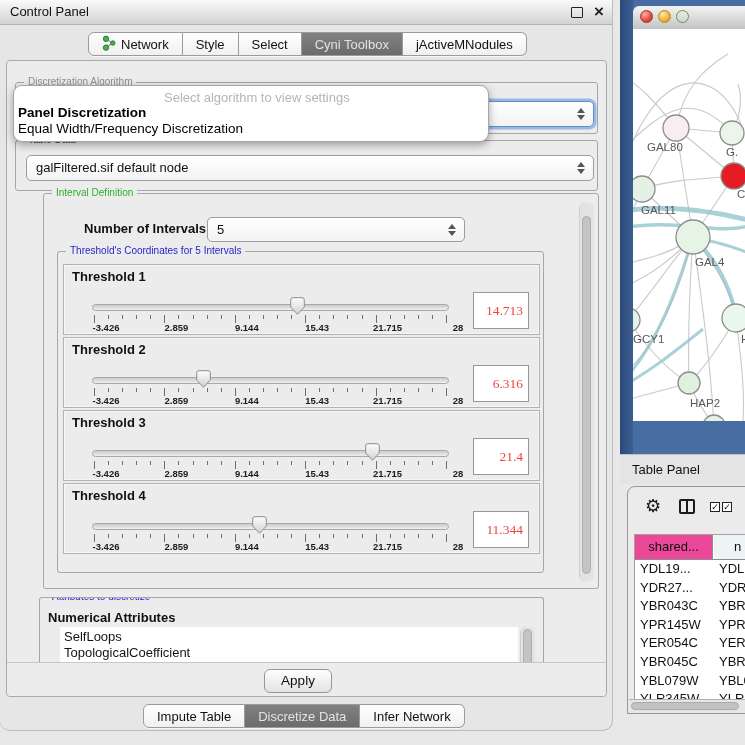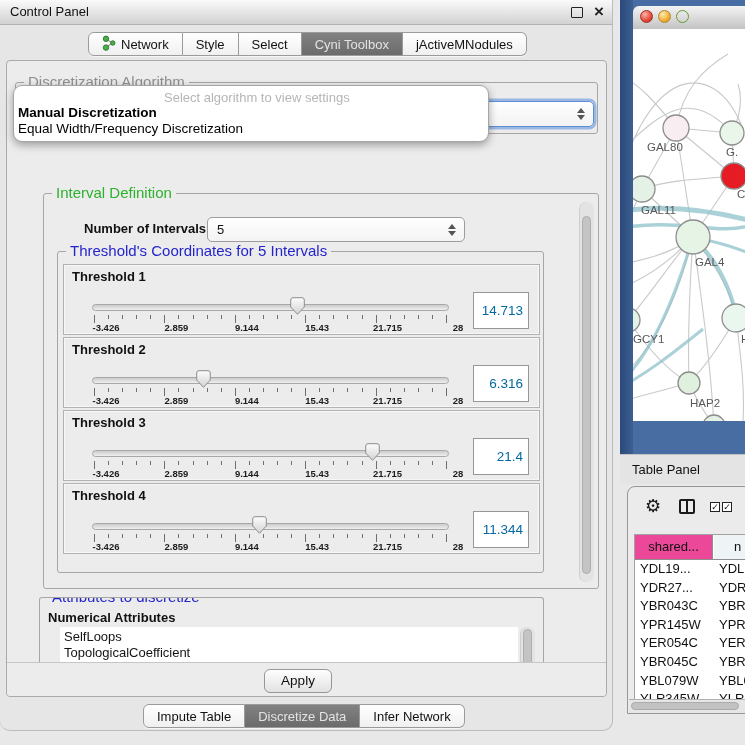--- a/index.html
+++ b/index.html
@@ -22,21 +22,21 @@
     border:1px solid #9b9b9b;border-left:none;color:#111;white-space:nowrap;cursor:default;}
   .seg:first-child{border-left:1px solid #9b9b9b;border-radius:6px 0 0 6px;}
   .seg:last-child{border-radius:0 6px 6px 0;}
   .seg.selected{background:linear-gradient(#828282,#6b6b6b);color:#e3e3e3;}
 
   
   .content-frame{position:absolute;left:6px;top:60px;width:601px;height:637px;background:#ececec;
     border:1px solid #aaaaaa;border-radius:4px;box-sizing:border-box;}
 
   .group{position:absolute;border:1px solid #a6a6a6;border-radius:3px;box-sizing:border-box;}
-  .gtitle{position:absolute;top:-8px;left:8px;background:#ececec;padding:0 4px;font-size:15px;line-height:14px;}
+  .gtitle{position:absolute;top:-8px;left:8px;background:#ececec;padding:0 4px;font-size:10px;line-height:14px;}
   .gtitle.gray{color:#8f8f8f;}
   .gtitle.dark{color:#333;}
   .gtitle.green{color:#2db22d;}
   .gtitle.blue{color:#2424cc;}
 
   .combo{position:absolute;background:linear-gradient(#ffffff,#f3f3f3);border:1px solid #9d9d9d;
     border-radius:5px;font-size:13px;line-height:24px;padding-left:9px;box-sizing:border-box;color:#111;}
   .combo .spin{position:absolute;right:7px;top:50%;margin-top:-7px;width:9px;height:14px;}
   .combo .spin .up{position:absolute;top:1px;left:0;width:0;height:0;
     border-left:4.5px solid transparent;border-right:4.5px solid transparent;border-bottom:5px solid #555;}
@@ -63,22 +63,22 @@
   .sl-track{position:absolute;left:28px;top:39px;width:357px;height:7px;border:1px solid #a8a8a8;
     border-radius:4px;background:linear-gradient(#cbcbcb,#efefef);box-sizing:border-box;}
   .sl-thumb{position:absolute;top:32px;width:15px;height:18px;}
   .ticks{position:absolute;left:0;top:50px;height:10px;width:100%;}
   .tick{position:absolute;top:0;width:1px;background:#6e6e6e;}
   .tick.major{height:8px;}
   .tick.minor{height:4px;}
   .tlabels{position:absolute;left:12px;top:57px;height:11px;width:100%;}
   .tlabel{position:absolute;width:48px;text-align:center;font-size:9.5px;font-weight:700;color:#1c1c1c;}
   .thr-value{position:absolute;left:409px;top:27px;width:56px;height:37px;background:#fff;
-    border:1px solid #979797;font-family:Liberation Sans, sans-serif;font-size:13.5px;text-align:right;
-    padding:0 5px 0 0;box-sizing:border-box;color:#0369a1;}
+    border:1px solid #979797;font-family:Liberation Serif, serif;font-size:13.5px;text-align:right;
+    padding:0 5px 0 0;box-sizing:border-box;color:#ef4444;}
 
   
   .attr-heading{position:absolute;font-size:13px;font-weight:700;color:#111;}
   .attr-list{position:absolute;background:#fff;overflow:hidden;}
   .attr-item{font-size:13px;line-height:15.5px;padding-left:4px;color:#141414;white-space:nowrap;}
 
   .strip{position:absolute;left:0;right:0;bottom:0;height:33px;background:#ececec;border-top:1px solid #c6c6c6;
     border-radius:0 0 4px 4px;}
   .apply-btn{position:absolute;left:257px;top:6px;width:66px;height:22px;background:linear-gradient(#fefefe,#e2e2e2);
     border:1px solid #979797;border-radius:6px;font-size:13.5px;text-align:center;line-height:21px;}
@@ -174,24 +174,34 @@
       <div class="combo focused" style="left:10px;top:18px;width:568px;height:26px;">
         <span class="spin">
             <span class="up"></span>
             <span class="dn"></span>
           </span>
       </div>
     </div>
 
     <div class="popup">
       <div class="prompt">Select algorithm to view settings</div>
-      <div class="opt b">Manual Discretization</div>
+      <div class="opt b">Panel Discretization</div>
       <div class="opt n">Equal Width/Frequency Discretization</div>
     </div>
 
+    <div class="group" style="left:8px;top:79px;right:8px;height:51px;">
+      <span class="gtitle dark">Table Data</span>
+      <div class="combo" style="left:10px;top:14px;width:568px;height:26px;">
+        <span>galFiltered.sif default node</span>
+        <span class="spin">
+            <span class="up"></span>
+            <span class="dn"></span>
+          </span>
+      </div>
+    </div>
 
     <div class="group" style="left:36px;top:132px;width:556px;height:396px;">
       <span class="gtitle green">Interval Definition</span>
 
       <div class="vscroll" style="right:4px;top:8px;height:380px;">
         <div class="thumb" style="top:14px;height:358px;"></div>
       </div>
 
       <span class="noi-label" style="left:40px;top:27px;">Number of Intervals</span>
       <div class="combo" style="left:163px;top:23px;width:258px;height:25px;">

